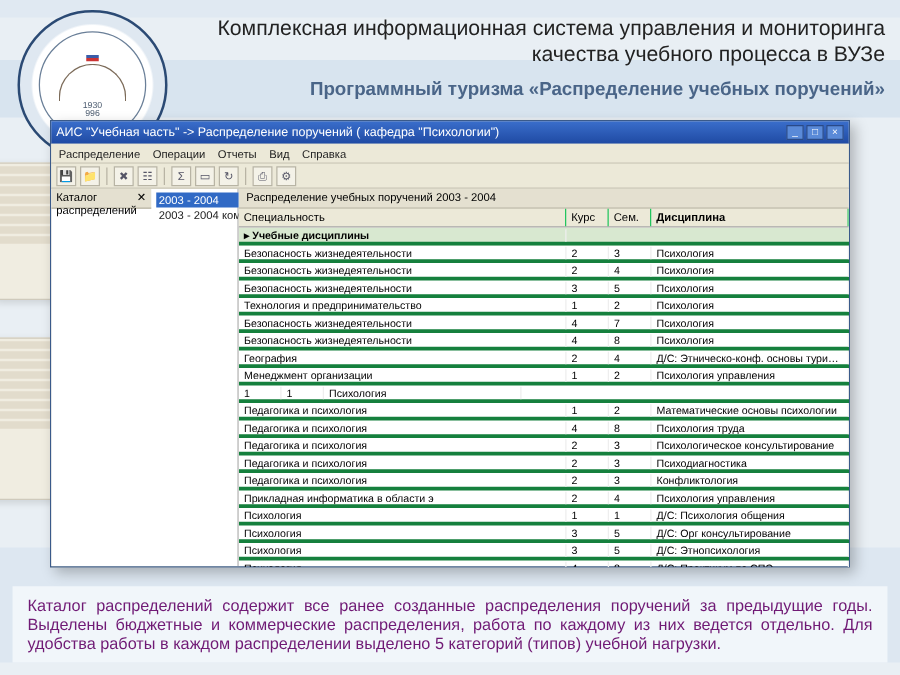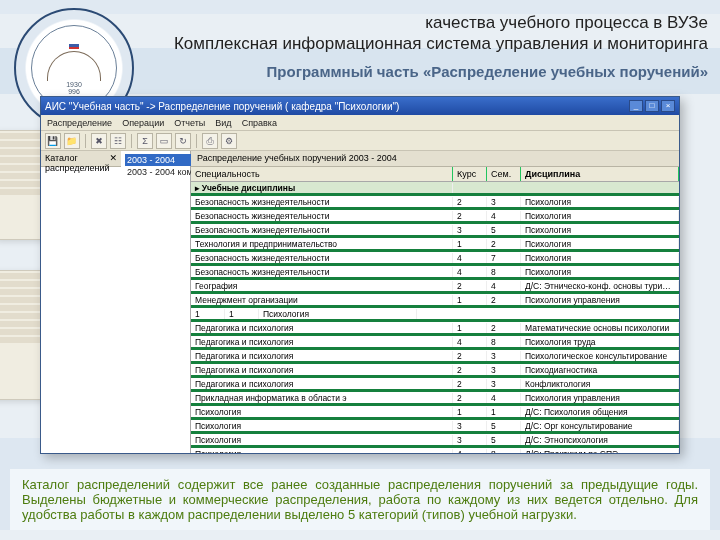--- a/index.html
+++ b/index.html
@@ -85,21 +85,21 @@
   .gh.c1 { flex:1; } .gh.c2 { width:34px; } .gh.c3 { width:34px; } .gh.c4 { width:158px;font-weight:bold; }
   .grid-body { flex:1; overflow-y:auto; }
   .grow { display:flex; font-size:8.5px; border-bottom:3px solid #15803d; height:14px; align-items:center;}
   .grow.hdr2 { background:#d8e8d0; font-weight:bold; }
   .gc { border-right:1px solid #eee; padding:0 4px; white-space:nowrap; overflow:hidden; text-overflow:ellipsis;}
   .gc.c1 { flex:1; } .gc.c2 { width:34px; } .gc.c3 { width:34px; } .gc.c4 { width:158px; }
   .footer-block {
     position:absolute; left:10px; right:10px; bottom:10px;
     background: rgba(245,248,252,.85);
     padding:8px 12px;
-    font-size:13px; color:#4d7c0f; text-align:justify;
+    font-size:13px; color:#701a75; text-align:justify;
   }
   .bg-thumb {
     position:absolute; background:#f0ede1; border:1px solid #cfcabc;
     box-shadow:2px 2px 6px rgba(0,0,0,.12);
   }
   .bg-thumb .r { height:6px; margin:2px 4px; background:#e2dccc;}
   ::-webkit-scrollbar { width:12px; }
   ::-webkit-scrollbar-track { background:#ece9d8; }
   ::-webkit-scrollbar-thumb { background:#c8c4b4; border:1px solid #a8a490;}
 </style>
@@ -135,23 +135,23 @@
 <div class="seal">
   <div class="seal-inner">
     <div class="seal-flag"></div>
     <div class="seal-arch"></div>
     <div>1930</div>
     <div>996</div>
   </div>
 </div>
 
 <div class="hdr">
+  <div class="hdr-title">Комплексная информационная система управления и мониторинга</div>
   <div class="hdr-title">качества учебного процесса в ВУЗе</div>
-  <div class="hdr-title">Комплексная информационная система управления и мониторинга</div>
-  <div class="hdr-sub">Программный часть «Распределение учебных поручений»</div>
+  <div class="hdr-sub">Программный туризма «Распределение учебных поручений»</div>
 </div>
 
 <div class="app">
   <div class="titlebar">
     <span>АИС "Учебная часть" -&gt; Распределение поручений ( кафедра "Психологии")</span>
     <span class="tb-btns">
       <span class="tb-btn">_</span>
       <span class="tb-btn">□</span>
       <span class="tb-btn">×</span>
     </span>

